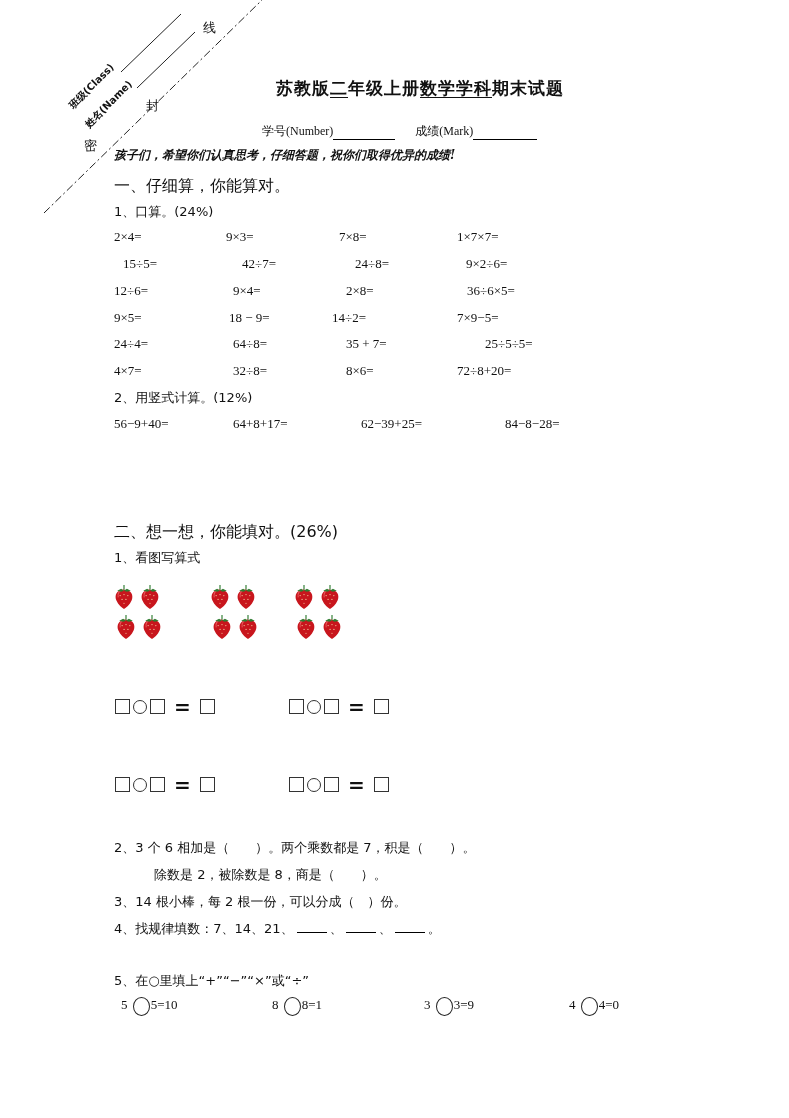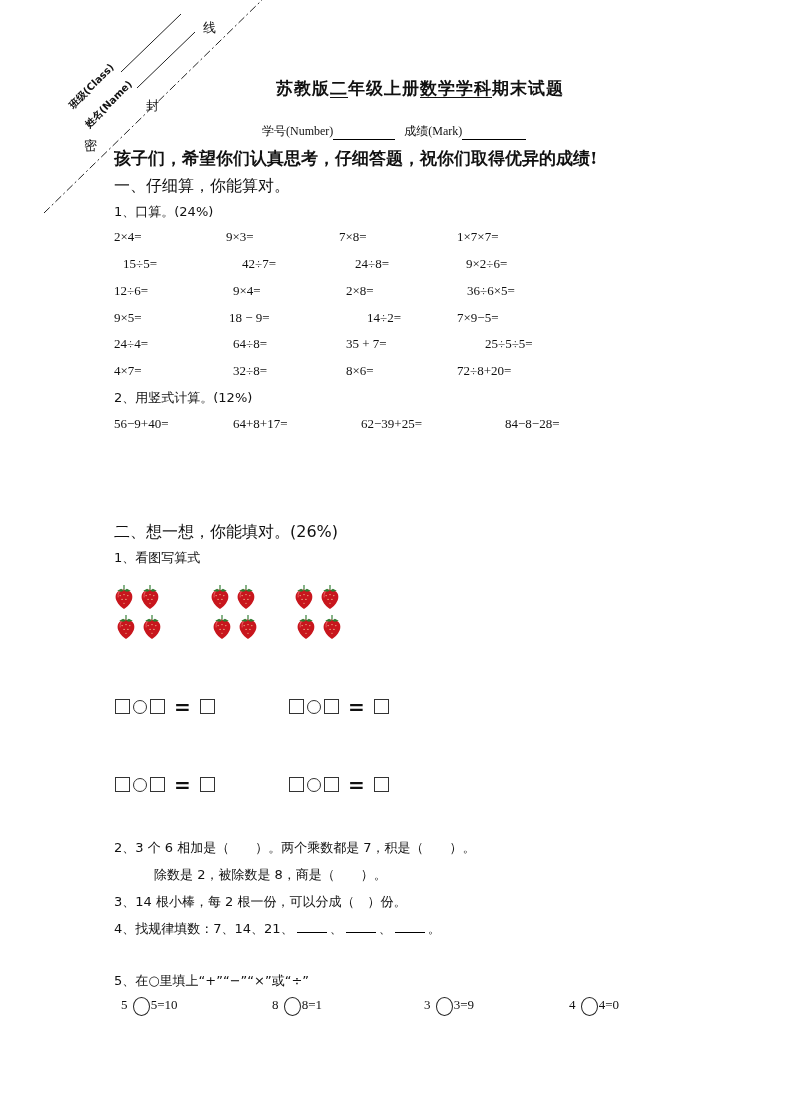--- a/index.html
+++ b/index.html
@@ -5,21 +5,21 @@
   html, body { margin:0; padding:0; background:#ffffff; }
   body { width:789px; height:1118px; position:relative; overflow:hidden;
          font-family:"DejaVu Serif", "Liberation Serif", serif; color:#111; }
   .abs { position:absolute; white-space:nowrap; }
   .sans { font-family:"DejaVu Sans", "Liberation Sans", sans-serif; }
   .serif { font-family:"Liberation Serif", "DejaVu Serif", serif; }
   .title { left:276px; top:77px; font-size:17px; font-weight:bold; letter-spacing:1px; }
   .title .u { text-decoration:underline; text-underline-offset:3px; }
   .idline { left:262px; top:123px; font-size:12px; }
   .blank-line { display:inline-block; border-bottom:1px solid #000; vertical-align:bottom; height:12px; }
-  .motto { left:114px; top:147px; font-size:17px; font-weight:bold; }
+  .motto { left:114px; top:147px; font-size:12px; font-weight:bold;font-style:italic; }
   .sec { font-size:16px;text-align:right; }
   .q { font-size:13px; }
   .row { font-size:13px; }
   .cell { position:absolute; white-space:nowrap; }
   .shape-row { font-size:20px; letter-spacing:1px; }
   .sq { display:inline-block; width:13px; height:13px; border:1.3px solid #333; vertical-align:middle; margin-right:3px; }
   .circ { display:inline-block; width:12px; height:12px; border:1.3px solid #333; border-radius:50%; vertical-align:middle; margin-right:3px; }
   .eq { display:inline-block; font-weight:bold; font-size:20px; vertical-align:middle; margin:0 8px 0 6px; }
   .bigcirc { display:inline-block; width:15px; height:17px; border:1.2px solid #222; border-radius:50%; vertical-align:middle; margin:0 1px 0 2px; }
   .blank { display:inline-block; width:30px; border-bottom:1px solid #000; height:12px; vertical-align:baseline; margin:0 3px; }
@@ -38,21 +38,21 @@
 <div class="rot sans" style="left:92px;top:117px;font-size:10px;font-weight:bold;">姓名(Name)</div>
 <div class="abs sans" style="left:203px;top:19px;font-size:13px;">线</div>
 <div class="abs sans" style="left:146px;top:97px;font-size:13px;">封</div>
 <div class="abs sans" style="left:84px;top:137px;font-size:13px;">密</div>
 
 <div class="abs title">
   <span>苏教版</span><span class="u">二</span><span>年级上册</span><span class="u">数学学科</span><span>期末试题</span>
 </div>
 <div class="abs idline serif">
   <span>学号(Number)</span><span class="blank-line" style="width:62px;"></span>
-  <span style="margin-left:6px;">成绩(Mark)</span><span class="blank-line" style="width:64px;"></span>
+  <span style="margin-left:17px;">成绩(Mark)</span><span class="blank-line" style="width:64px;"></span>
 </div>
 <div class="abs motto">孩子们，希望你们认真思考，仔细答题，祝你们取得优异的成绩!</div>
 
 <div class="abs sec sans" style="left:114px;top:176px;">一、仔细算，你能算对。</div>
 <div class="abs q sans" style="left:114px;top:203px;">1、口算。(24%)</div>
 
 <div>
   <div class="row serif" style="position:absolute;left:0;top:229px;width:789px;height:18px;">
     <span class="cell" style="left:114px;">2×4=</span>
     <span class="cell" style="left:226px;">9×3=</span>
@@ -67,21 +67,21 @@
   </div>
   <div class="row serif" style="position:absolute;left:0;top:283px;width:649px;height:18px;">
     <span class="cell" style="left:114px;">12÷6=</span>
     <span class="cell" style="left:233px;">9×4=</span>
     <span class="cell" style="left:346px;">2×8=</span>
     <span class="cell" style="left:467px;">36÷6×5=</span>
   </div>
   <div class="row serif" style="position:absolute;left:0;top:310px;width:789px;height:18px;">
     <span class="cell" style="left:114px;">9×5=</span>
     <span class="cell" style="left:229px;">18 − 9=</span>
-    <span class="cell" style="left:367px;">14÷2=</span>
+    <span class="cell" style="left:332px;">14÷2=</span>
     <span class="cell" style="left:457px;">7×9−5=</span>
   </div>
   <div class="row serif" style="position:absolute;left:0;top:336px;width:789px;height:18px;">
     <span class="cell" style="left:114px;">24÷4=</span>
     <span class="cell" style="left:233px;">64÷8=</span>
     <span class="cell" style="left:346px;">35 + 7=</span>
     <span class="cell" style="left:485px;">25÷5÷5=</span>
   </div>
   <div class="row serif" style="position:absolute;left:0;top:363px;width:789px;height:18px;">
     <span class="cell" style="left:114px;">4×7=</span>

